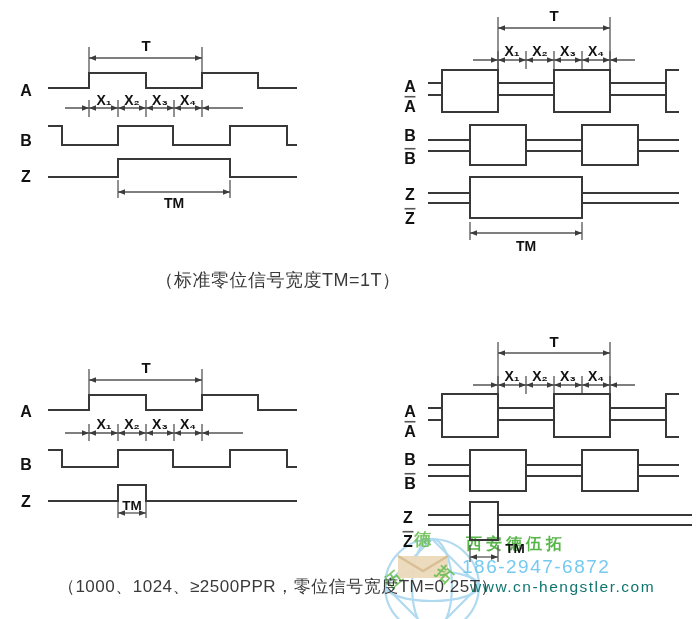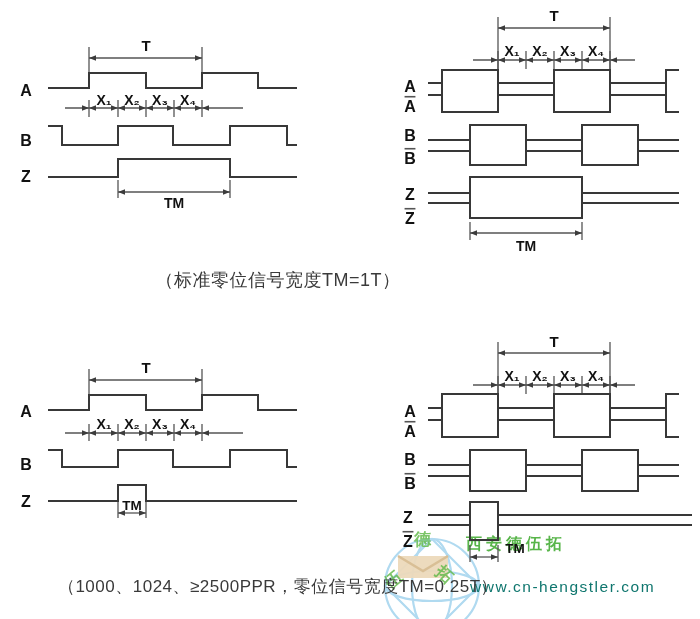--- a/index.html
+++ b/index.html
@@ -36,20 +36,21 @@
       </g>
       <g>
         <rect x="21" y="20" width="50" height="22" fill="#ecd9ba" opacity="0.95"></rect>
         <polyline points="21,20 46,35 71,20" fill="none" stroke="#d9bf96" stroke-width="2.5"></polyline>
       </g>
     </svg>
     <div class="logo-char" id="logo-char-top" style="color:#66bb4e">德</div>
     <div class="logo-char" id="logo-char-left" style="color:#66bb4e">伍</div>
     <div class="logo-char" id="logo-char-right" style="color:#66bb4e">拓</div>
     <div class="wm-text" id="wm-company" style="color:#58b54a">西安德伍拓</div>
+    <div class="wm-text" id="wm-phone" style="color:#76c9f1">186-2947-6872</div>
     <div class="wm-text" id="wm-website" style="color:#0f766e">www.cn-hengstler.com</div>
   </div>
 
   <svg id="diagram-svg" width="700" height="619">
       <g>
         <line x1="89" y1="47" x2="89" y2="72" stroke="#555555" stroke-width="1.3"></line>
         <line x1="202" y1="47" x2="202" y2="72" stroke="#555555" stroke-width="1.3"></line>
         <line x1="89" y1="58" x2="202" y2="58" stroke="#555555" stroke-width="1.3"></line>
         <polygon points="89,58 96,55.2 96,60.8" fill="#3c3c3c"></polygon>
         <polygon points="202,58 195,55.2 195,60.8" fill="#3c3c3c"></polygon>

